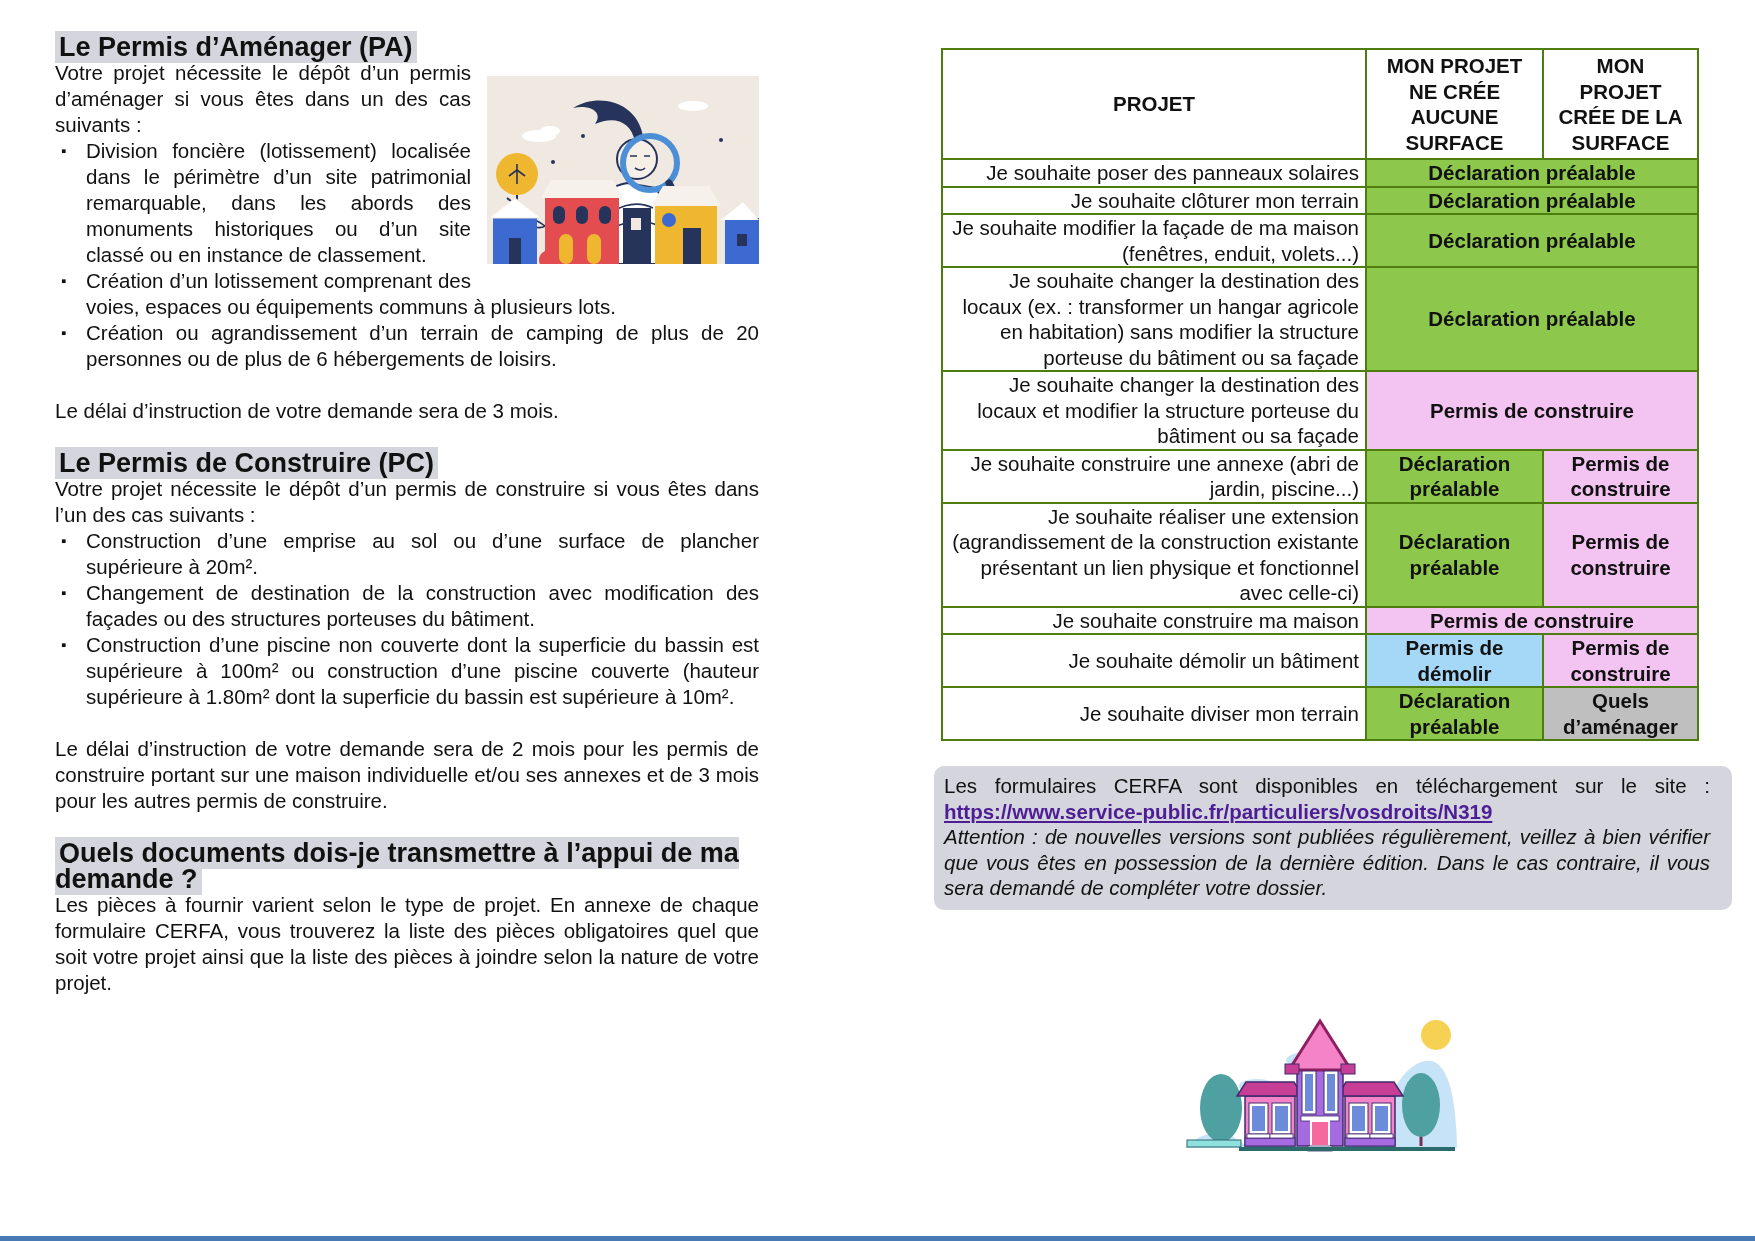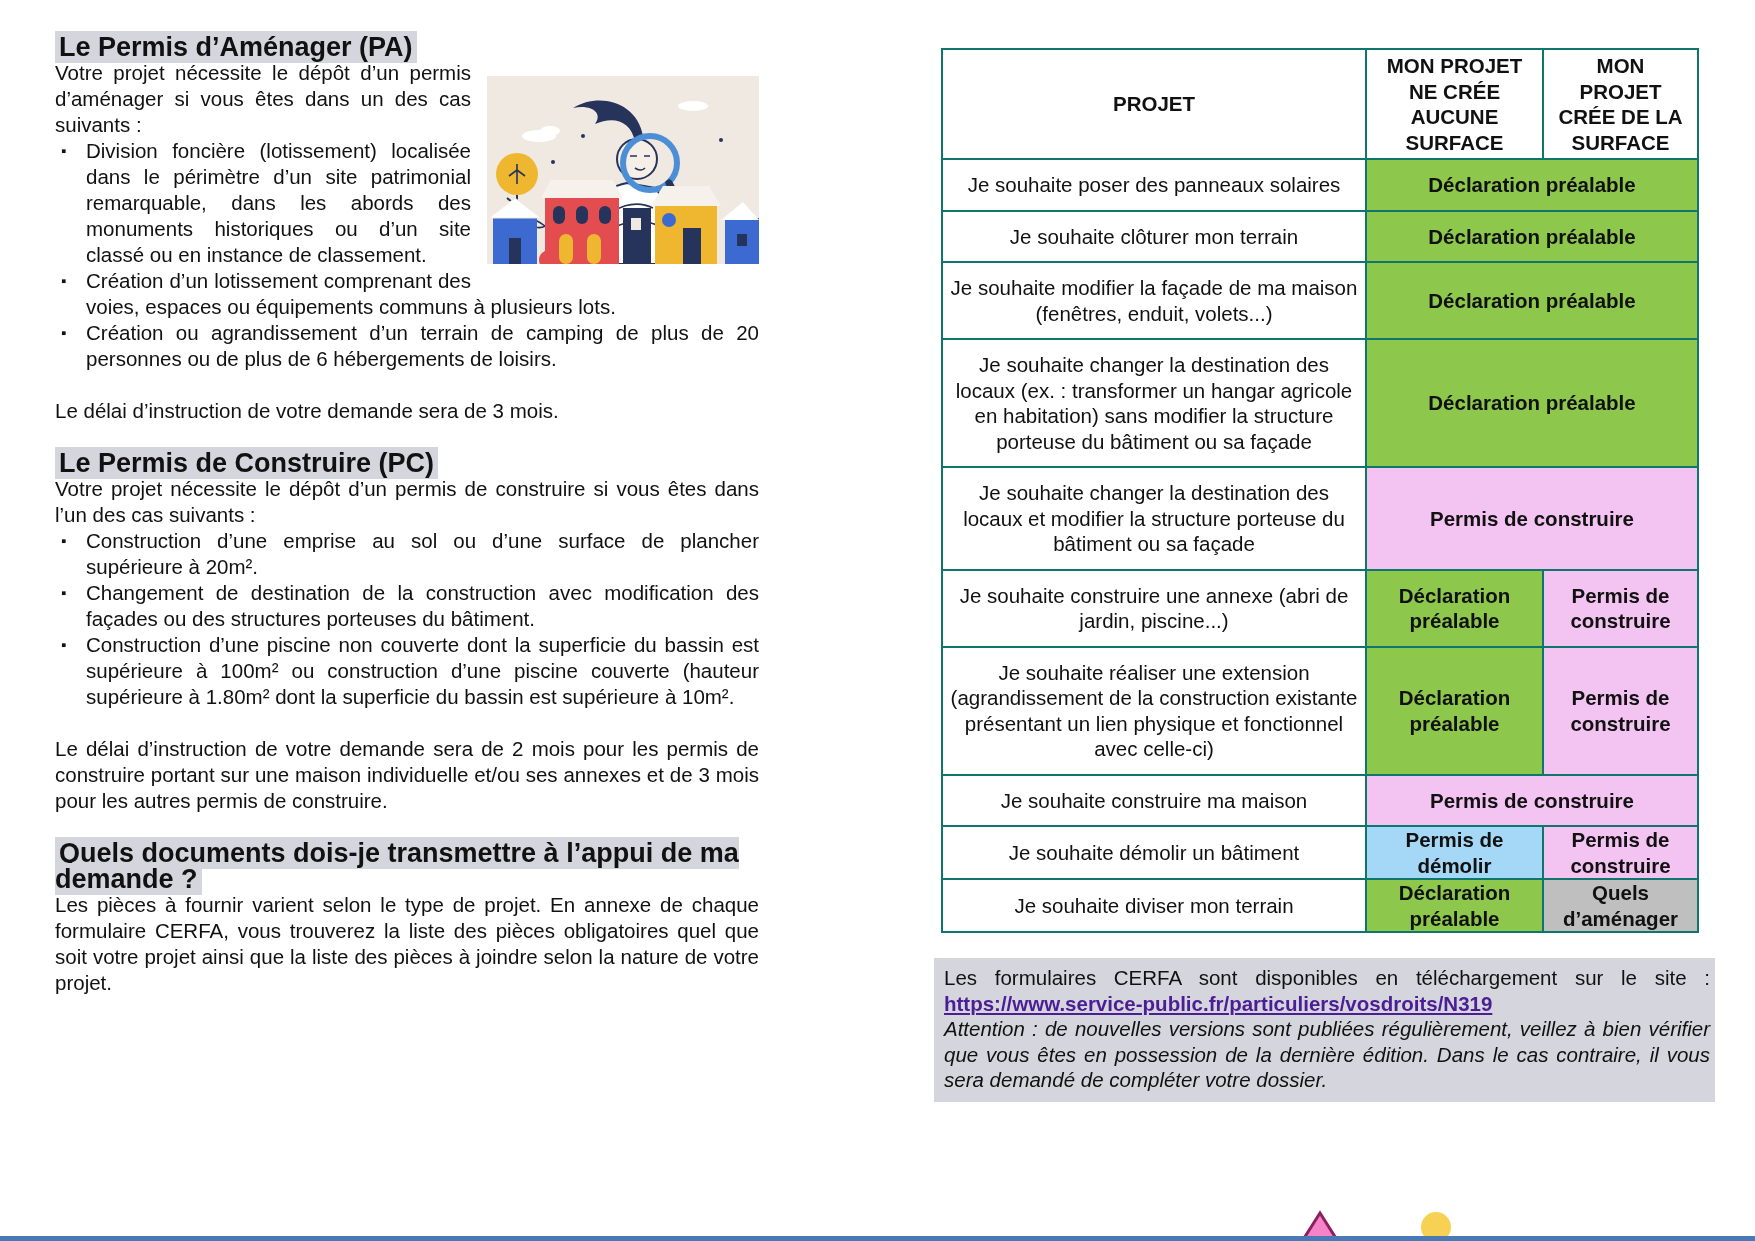--- a/index.html
+++ b/index.html
@@ -15,29 +15,29 @@
   .para{margin:0;}
   .gap{height:26px;}
   ul.bullets{margin:0;padding:0;list-style:none;}
   ul.bullets li{position:relative;padding-left:31px;margin:0;}
   ul.bullets li::before{content:"▪";position:absolute;left:6px;top:0;font-size:15px;}
   .illus-top{float:right;width:272px;height:188px;margin:16px 0 8px 16px;}
 
   
   .right-col{position:absolute;left:932px;top:36px;width:790px;font-size:20.5px;line-height:25.5px;}
   table.decision{border-collapse:collapse;table-layout:fixed;width:756px;margin-left:9px;margin-top:12px;}
-  table.decision th,table.decision td{border:2px solid #0f766e;}
+  table.decision th,table.decision td{border:2px solid #4d7c0f;}
   table.decision th{font-weight:bold;text-align:center;vertical-align:middle;
                     white-space:pre-line;padding:3px 4px;}
-  td.proj{text-align:center;vertical-align:middle;padding:12px 6px;background:#fff;}
+  td.proj{text-align:right;vertical-align:middle;padding:0 6px;background:#fff;}
   td.decision-cell{font-weight:bold;text-align:center;vertical-align:middle;
                    white-space:pre-line;padding:0 18px;}
 
   .cerfa-box{margin-top:25px;margin-left:2px;width:766px;background:#d5d5dd;
-             padding:7px 5px 9px 10px;}
+             padding:7px 22px 9px 10px;border-radius:10px;}
   .cerfa-line1{text-align:justify;text-align-last:justify;}
   .cerfa-link{font-weight:bold;text-decoration:underline;color:#4c1d95;display:inline-block;margin-top:0px;}
   .cerfa-warning{font-style:italic;text-align:justify;margin-top:0px;}
 
   .illus-house{display:block;margin:98px 0 0 253px;width:272px;height:150px;}
 
   .bottom-strip{position:absolute;left:0;bottom:0;width:1755px;height:5px;background:#4a7ab5;}
 </style>
 </head>
 <body>

